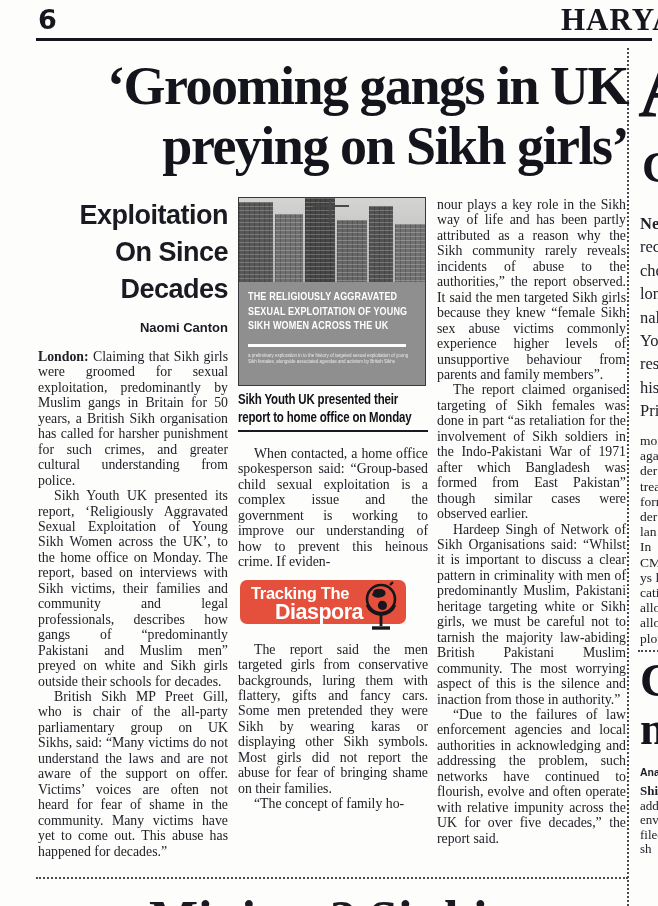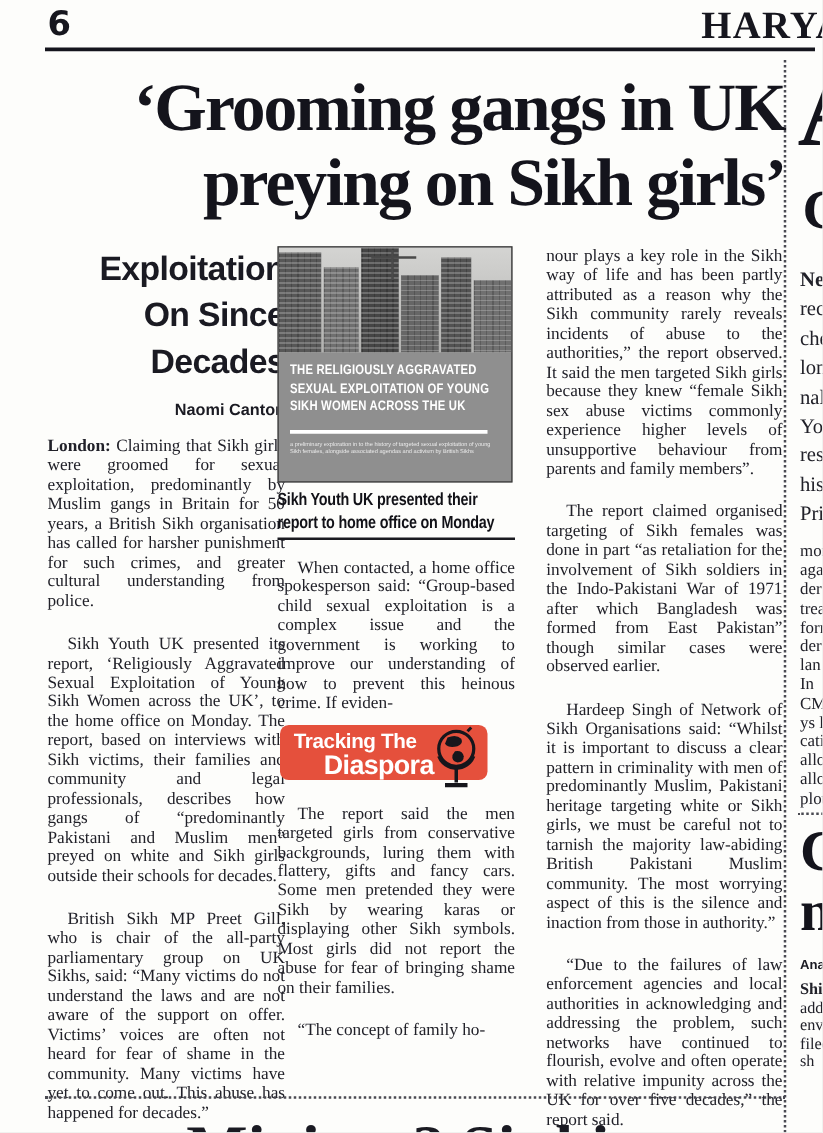--- a/index.html
+++ b/index.html
@@ -11,29 +11,29 @@
   .masthead{position:absolute;left:561px;top:2px;font-family:"Liberation Serif",serif;
             font-weight:700;font-size:31px;letter-spacing:1px;color:#16161e;white-space:nowrap;}
   .header-rule{position:absolute;left:36px;top:38px;width:616px;height:2.5px;background:#15151d;}
   
   .headline{position:absolute;left:34px;top:56px;width:594px;text-align:right;
             font-family:"Liberation Serif",serif;font-weight:700;font-size:54px;
             line-height:1.12;letter-spacing:-1.5px;color:#14141c;}
   
   .col{position:absolute;top:197px;width:190px;}
   .col1{left:38px;}
-  .col2{left:222px;}
+  .col2{left:238px;}
   .col3{left:437px;width:189px;}
   .subhead{font-family:"Liberation Sans",sans-serif;font-weight:700;font-size:27px;
            line-height:37px;letter-spacing:-.5px;text-align:right;color:#1a1a22;}
   .byline{font-family:"Liberation Sans",sans-serif;font-weight:700;font-size:13px;
           text-align:right;margin-top:12px;color:#1a1a22;}
   .bp{margin:0;font-size:13.8px;line-height:15.45px;text-align:justify;color:#212129;}
   .bp.first{margin-top:14px;}
-  .indent{text-indent:16px;margin-top:19px;}
+  .indent{text-indent:16px;}
   .bp b{font-weight:700;}
   
   .cover{position:relative;width:186px;height:187px;border:1px solid #3a3a3a;background:#8f8f8f;overflow:hidden;}
   .cover-photo{position:relative;height:84px;background:linear-gradient(#d4d4d2,#b2b2b0);overflow:hidden;}
   .bldg{position:absolute;bottom:0;
         background-image:repeating-linear-gradient(to bottom,rgba(255,255,255,.22) 0 1px,transparent 1px 4px),
                          repeating-linear-gradient(to right,rgba(0,0,0,.18) 0 1px,transparent 1px 5px);}
   .crane-v{position:absolute;background:#4a4a4a;}
   .cover-panel{padding:7px 9px 0 9px;}
   .cover-title{color:#ffffff;font-family:"Liberation Sans",sans-serif;font-weight:700;

